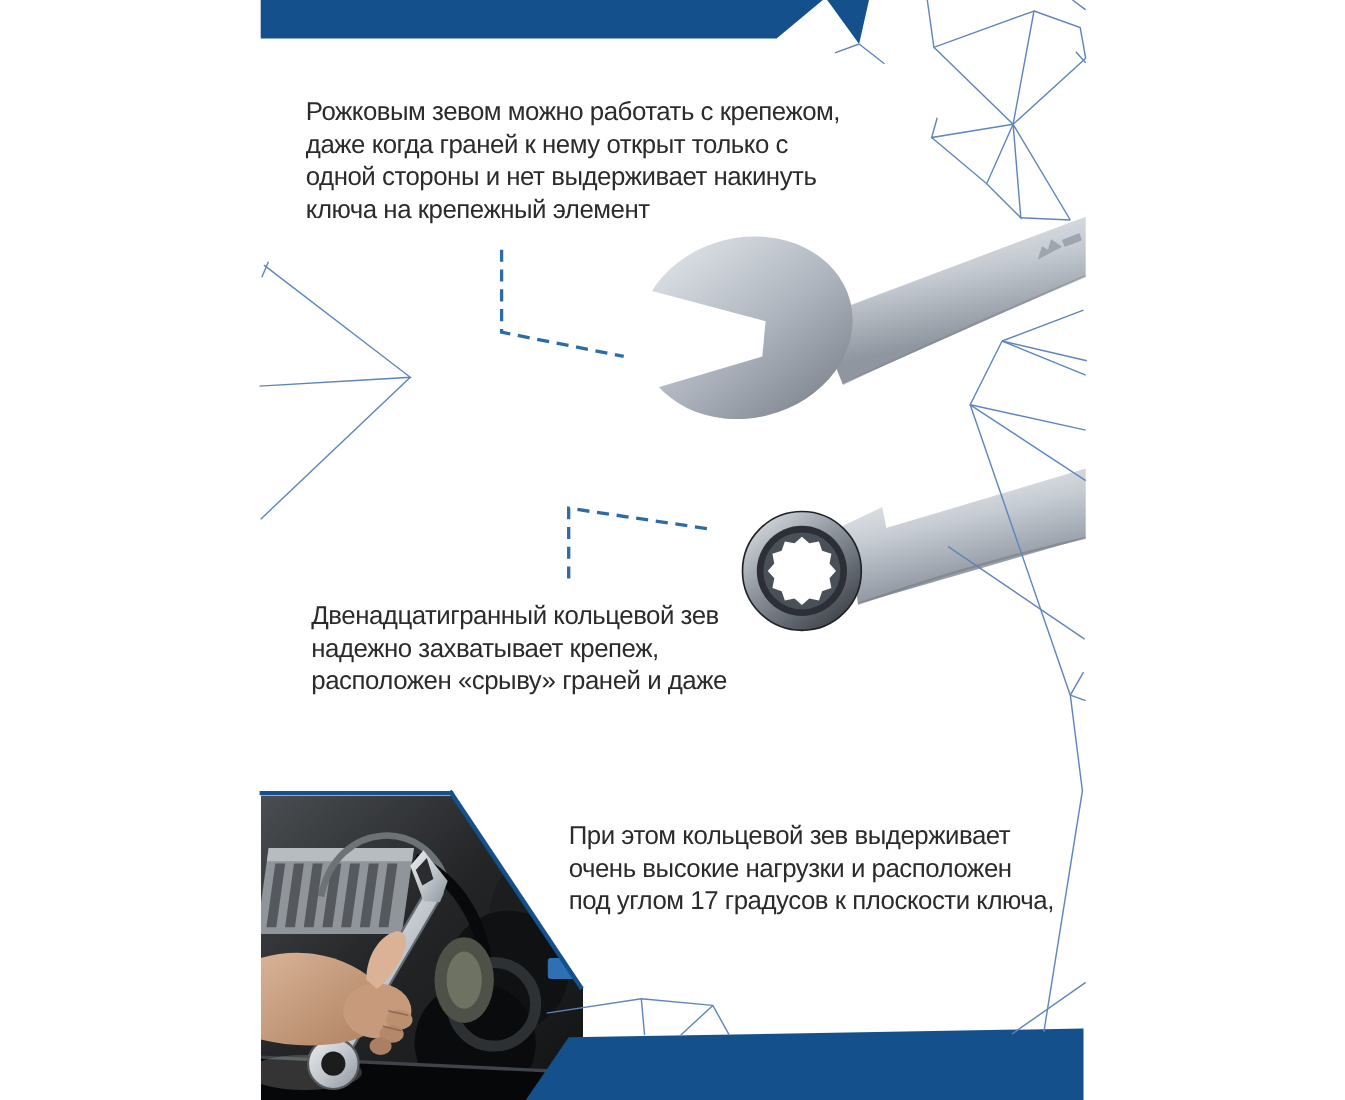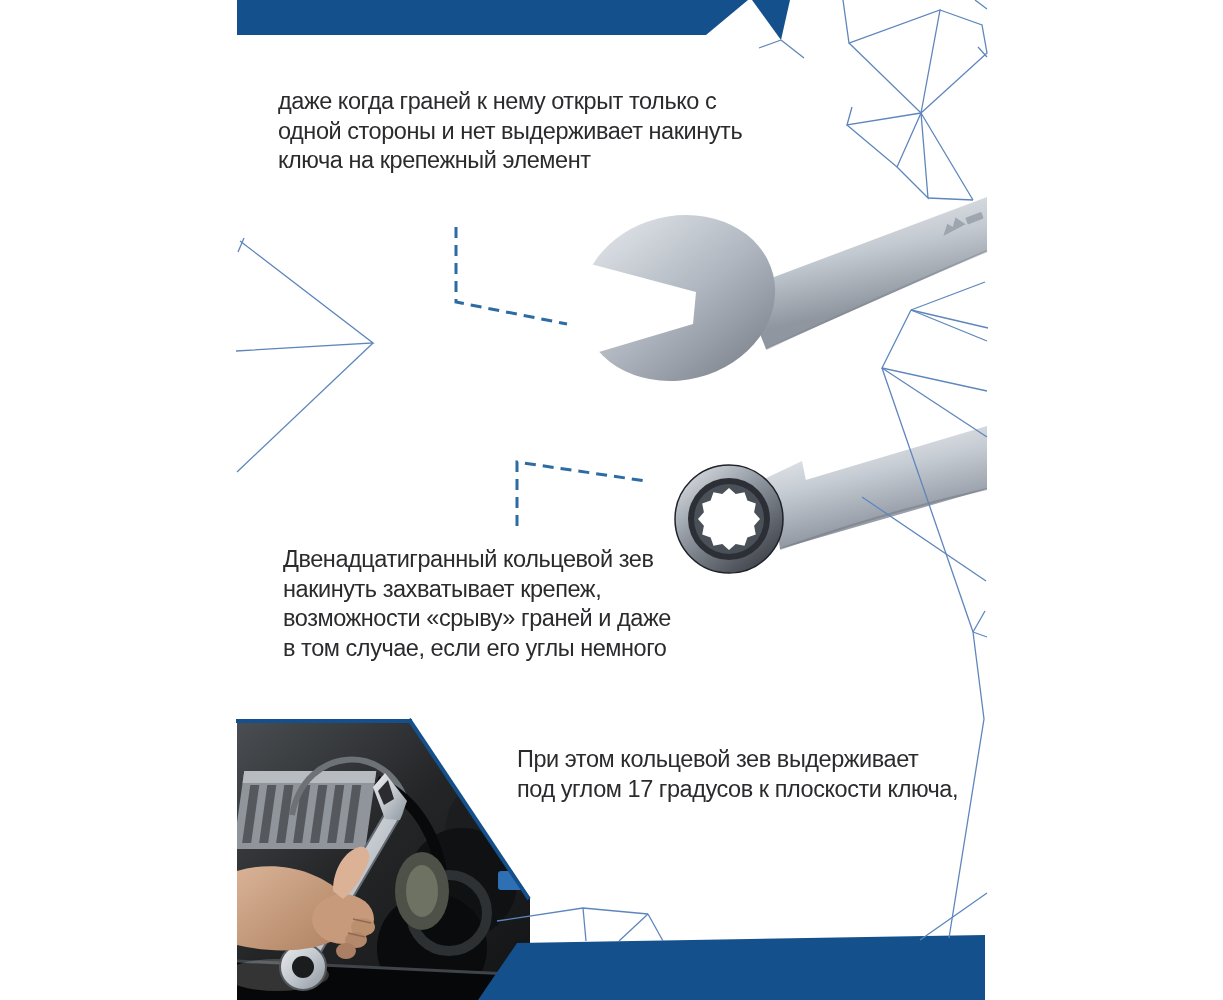--- a/index.html
+++ b/index.html
@@ -90,34 +90,35 @@
       <ellipse cx="126" cy="204" rx="12" ry="9" fill="#bb906f"></ellipse>
       <ellipse cx="119" cy="217" rx="11" ry="8" fill="#b4886a"></ellipse>
       <ellipse cx="109" cy="228" rx="10" ry="8" fill="#aa7f63"></ellipse>
       <path d="M116,196 L134,200 M111,210 L128,214" stroke="#8f6a50" stroke-width="1.5"></path>
       <path d="M96,168 C96,146 108,128 122,124 C130,122 135,130 131,140 C125,156 116,168 106,176 Z" fill="#dcb296"></path>
     </g>
   </svg>
 </div>
 
 <div class="annotation" id="note-open-end">
+  <div>Рожковым зевом можно работать с крепежом,</div>
   <div>даже когда граней к нему открыт только с</div>
   <div>одной стороны и нет выдерживает накинуть</div>
   <div>ключа на крепежный элемент</div>
 </div>
 
 <div class="annotation" id="note-ring-end">
   <div>Двенадцатигранный кольцевой зев</div>
-  <div>накинуть захватывает крепеж,</div>
-  <div>возможности «срыву» граней и даже</div>
-  <div>в том случае, если его углы немного</div>
+  <div>надежно захватывает крепеж,</div>
+  <div>расположен «срыву» граней и даже</div>
 </div>
 
 <div class="annotation" id="note-usage">
   <div>При этом кольцевой зев выдерживает</div>
+  <div>очень высокие нагрузки и расположен</div>
   <div>под углом 17 градусов к плоскости ключа,</div>
 </div>
 
 <svg id="overlay" width="1223" height="1000" viewBox="0 0 1223 1000">
   <defs>
     <linearGradient id="gradOpenShank" gradientUnits="userSpaceOnUse" x1="858" y1="192" x2="882" y2="305">
       <stop offset="0" stop-color="#e9ebee"></stop>
       <stop offset="0.5" stop-color="#c4cad1"></stop>
       <stop offset="1" stop-color="#8f969f"></stop>
     </linearGradient>

